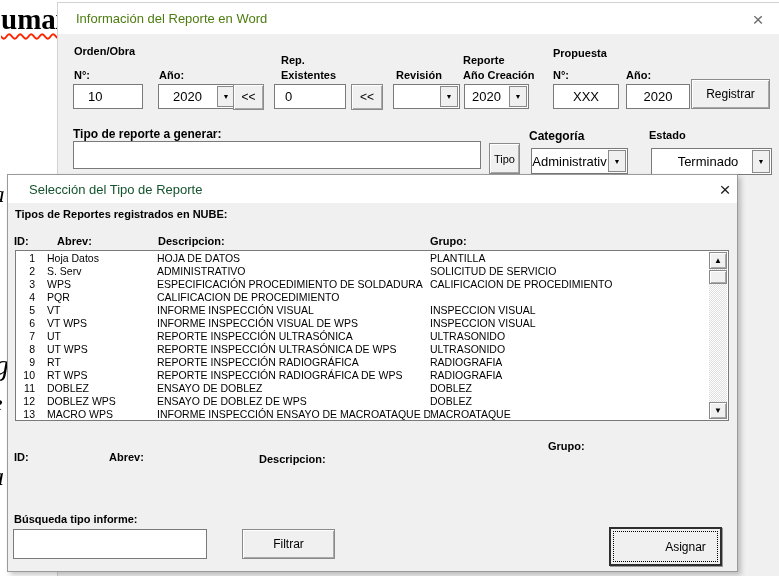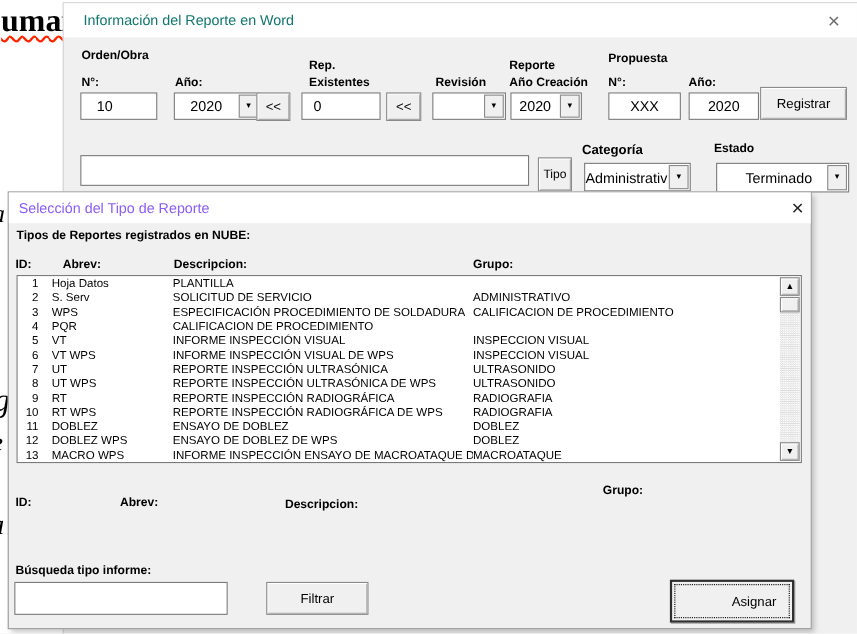--- a/index.html
+++ b/index.html
@@ -22,28 +22,28 @@
   
   .dialog{position:absolute;background:#f0f0f0;}
   .titlebar{position:absolute;left:0;top:0;right:0;background:#ffffff;}
   .title{font-size:13px;}
   .close-x{position:absolute;display:flex;align-items:center;justify-content:center;
     font-size:19px;font-weight:400;cursor:default;line-height:1;}
 
   
   #dlg1{left:57px;top:2px;width:726px;height:578px;border:1px solid #d2d2d2;z-index:1;}
   #dlg1 .titlebar{height:31px;}
-  #dlg1 .title{position:absolute;left:18px;top:8px;color:#0f766e;}
+  #dlg1 .title{position:absolute;left:18px;top:8px;color:#4d7c0f;}
   #dlg1 .close-x{left:688px;top:5px;width:24px;height:22px;color:#6d6d6d;}
 
   
   #dlg2{left:7px;top:174px;width:729px;height:396px;border:1px solid #9a9a9a;
     box-shadow:3px 3px 5px rgba(0,0,0,.22);z-index:2;}
   #dlg2 .titlebar{height:28px;}
-  #dlg2 .title{position:absolute;left:9px;top:7px;color:#8b5cf6;text-align:right;}
+  #dlg2 .title{position:absolute;left:21px;top:7px;color:#14532d;text-align:right;}
   #dlg2 .close-x{left:705px;top:4px;width:24px;height:21px;color:#222;}
 
   .lbl{position:absolute;font-size:11px;font-weight:bold;color:#000;white-space:nowrap;}
 
   
   .tbox{position:absolute;background:#fff;border:1px solid #7a7a7a;
     font-family:"Liberation Sans",sans-serif;font-size:13px;color:#000;
     padding:0 4px;box-sizing:border-box;outline:none;}
   .tbox.center{text-align:center;}
   .combo{position:absolute;background:#fff;border:1px solid #7a7a7a;
@@ -125,20 +125,21 @@
     <span class="arrow-btn">▼</span>
   </div>
 
   <span class="lbl" style="left:495px;top:44px;">Propuesta</span>
   <span class="lbl" style="left:495px;top:66px;">N°:</span>
   <input class="tbox center" style="left: 495px; top: 81px; width: 66px; height: 25px;" value="XXX">
   <span class="lbl" style="left:568px;top:66px;">Año:</span>
   <input class="tbox center" style="left: 568px; top: 81px; width: 64px; height: 25px;" value="2020">
   <div class="btn3d" style="left:633px;top:76px;width:79px;height:30px;">Registrar</div>
 
+  <span class="lbl" style="left:15px;top:124px;font-size:12px;">Tipo de reporte a generar:</span>
   <input class="tbox" style="left: 15px; top: 138px; width: 408px; height: 28px;" value="">
   <div class="btn3d" style="left:431px;top:140px;width:31px;height:31px;font-size:11px;">Tipo</div>
 
   <span class="lbl" style="left:471px;top:126px;font-size:12px;">Categoría</span>
   <div class="combo" style="left:473px;top:145px;width:97px;height:26px;">
     <span class="val">Administrativ</span>
     <span class="arrow-btn">▼</span>
   </div>
   <span class="lbl" style="left:591px;top:126px;font-size:11px;">Estado</span>
   <div class="combo" style="left:593px;top:145px;width:121px;height:27px;padding-left:13px;">
@@ -158,27 +159,28 @@
   <span class="lbl" style="left:6px;top:60px;">ID:</span>
   <span class="lbl" style="left:49px;top:60px;">Abrev:</span>
   <span class="lbl" style="left:150px;top:60px;">Descripcion:</span>
   <span class="lbl" style="left:422px;top:60px;">Grupo:</span>
 
   <div class="listbox">
     <div class="list-rows" id="type-list-rows">
         <div class="list-row">
           <span class="cell cell-id">1</span>
           <span class="cell cell-abrev">Hoja Datos</span>
+          <span class="cell cell-descripcion">HOJA DE DATOS</span>
           <span class="cell cell-grupo">PLANTILLA</span>
         </div>
         <div class="list-row">
           <span class="cell cell-id">2</span>
           <span class="cell cell-abrev">S. Serv</span>
+          <span class="cell cell-grupo">ADMINISTRATIVO</span>
           <span class="cell cell-descripcion">SOLICITUD DE SERVICIO</span>
-          <span class="cell cell-grupo">ADMINISTRATIVO</span>
         </div>
         <div class="list-row">
           <span class="cell cell-id">3</span>
           <span class="cell cell-abrev">WPS</span>
           <span class="cell cell-descripcion">ESPECIFICACIÓN PROCEDIMIENTO DE SOLDADURA</span>
           <span class="cell cell-grupo">CALIFICACION DE PROCEDIMIENTO</span>
         </div>
         <div class="list-row">
           <span class="cell cell-id">4</span>
           <span class="cell cell-abrev">PQR</span>

